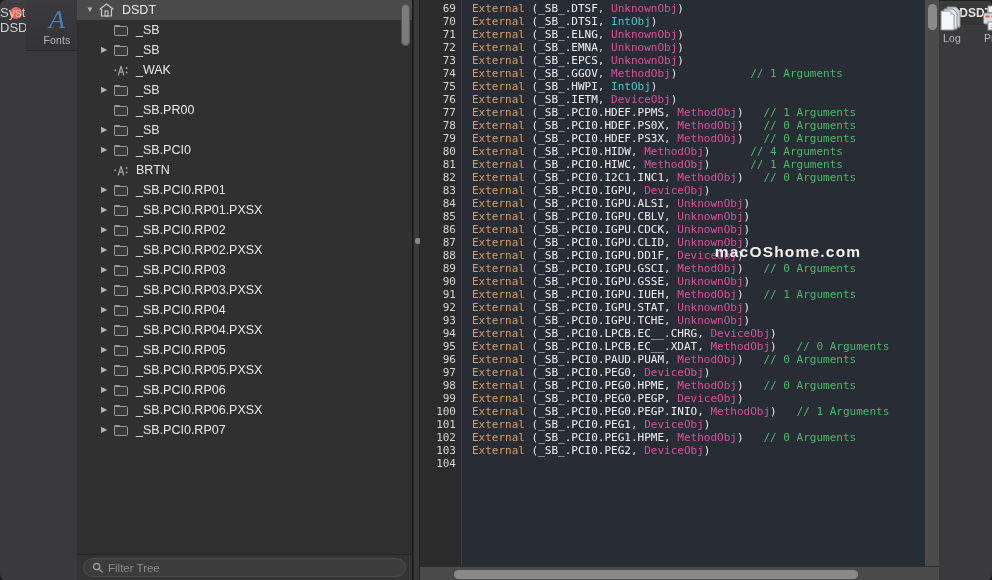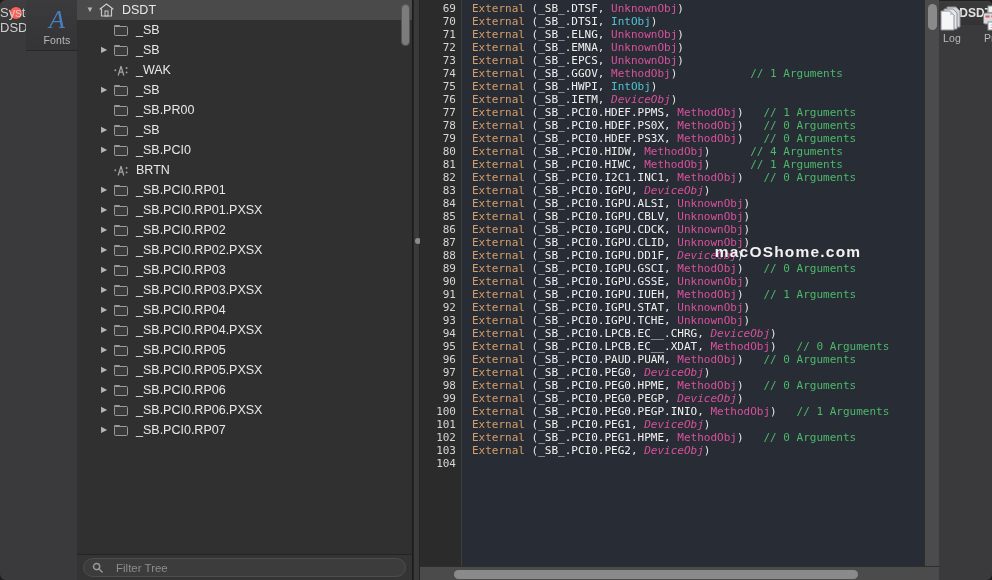--- a/index.html
+++ b/index.html
@@ -202,21 +202,20 @@
     padding: 0 6px;
   }
   #filter-field {
     flex: 1 1 auto;
     height: 19px;
     background: #3c3c3c;
     border: 1px solid #4d4d4d;
     border-radius: 10px;
     display: flex; align-items: center;
     padding: 0 8px;
-    gap: 8px;
   }
   #filter-placeholder {
     font-size: 11.5px; color: #8d8d8d; margin-left: 5px;
   }
 
   
   #splitter {
     width: 7px; flex: 0 0 7px;
     background: #3a3a3a;
     position: relative;
@@ -275,21 +274,21 @@
     font-family: "DejaVu Sans Mono", monospace;
     font-size: 11px;
     white-space: pre;
     color: #e6e6e6;
   }
   .kw  { color: #d79e6a; }
   .id  { color: #f0f0f0; }
   .ty-unknown { color: #d9519e; }
   .ty-int     { color: #4fc3d4; }
   .ty-method  { color: #d9519e; }
-  .ty-device  { color: #d9519e; font-style: italic; }
+  .ty-device  { color: #d9519e; }
   .cmt { color: #4cb96b; }
   .punc { color: #e6e6e6; }
 
   #watermark {
     position: absolute;
     right: 78px; top: 243px;
     font-size: 15.5px;
     font-weight: bold;
     color: #f2f2f2;
     letter-spacing: 1.2px;

